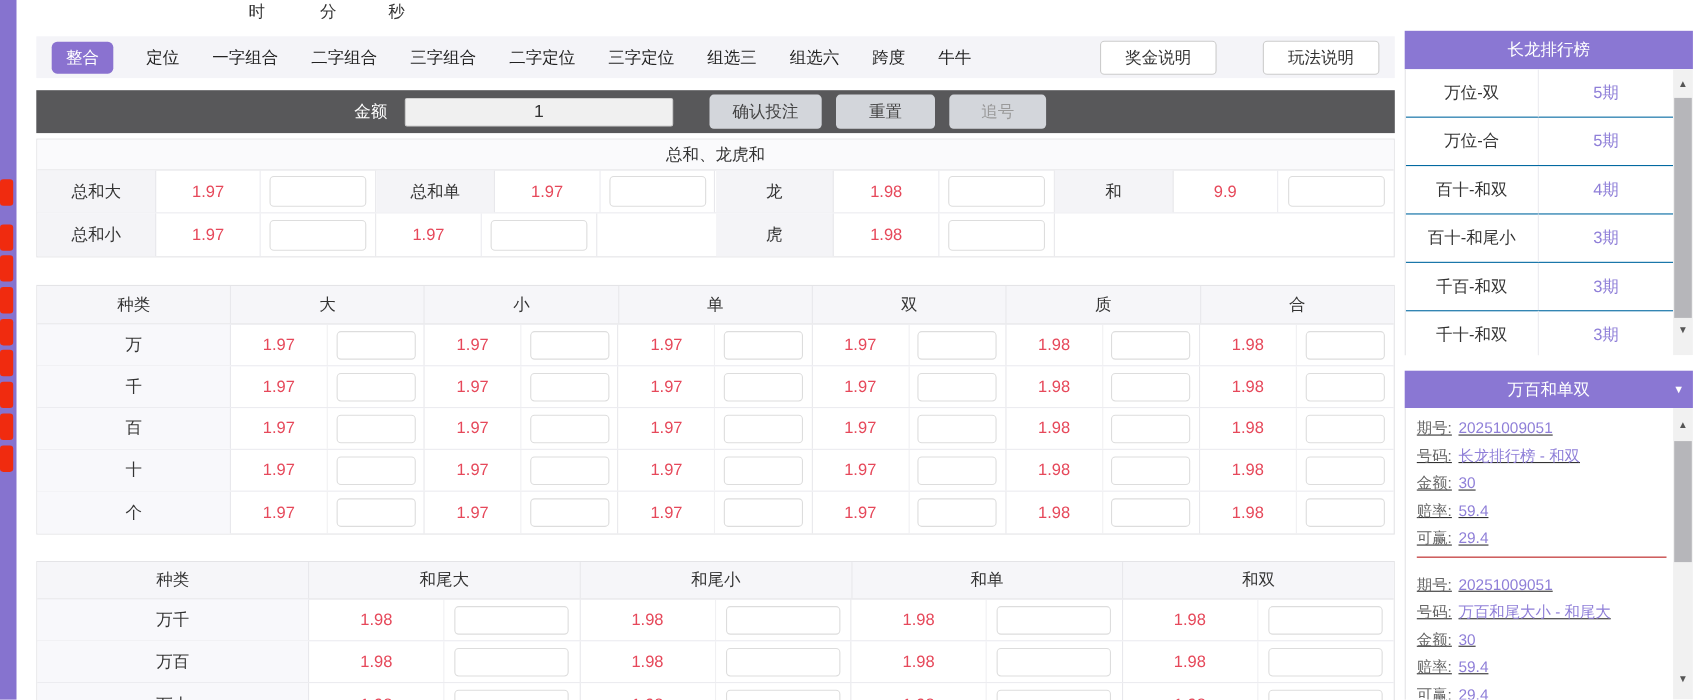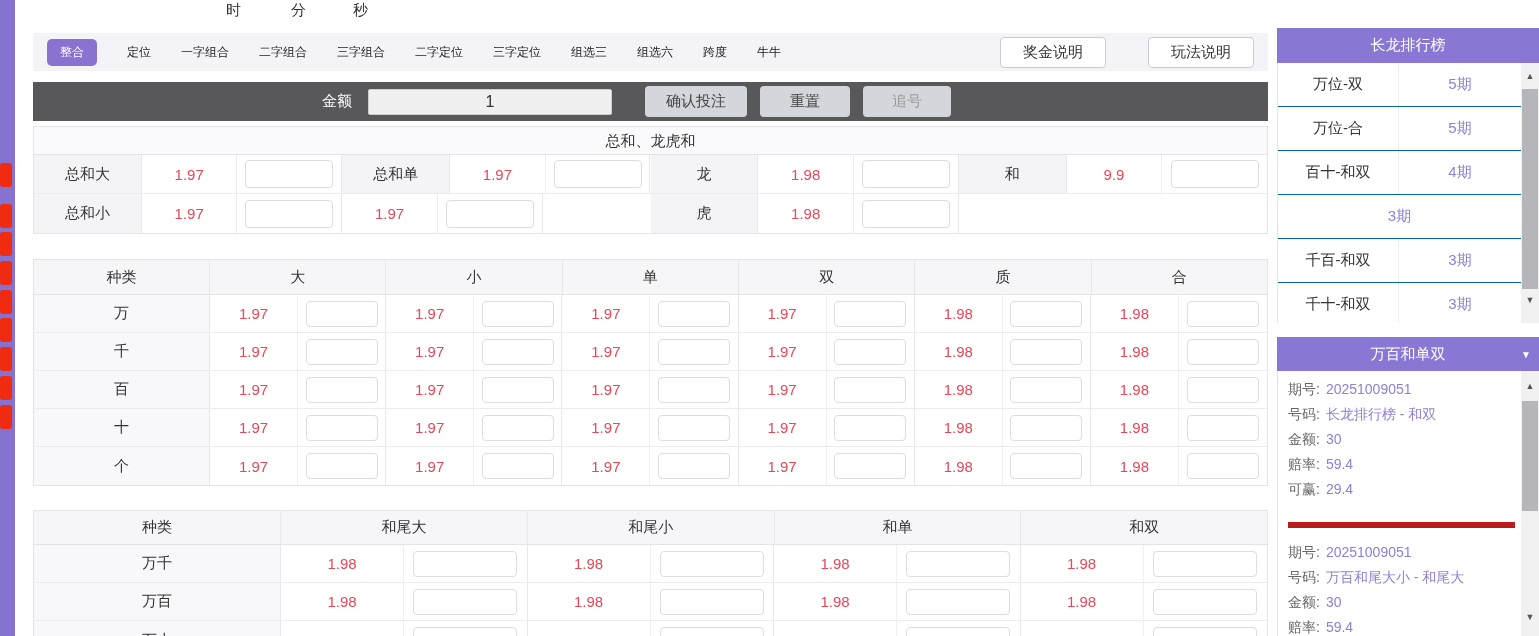--- a/index.html
+++ b/index.html
@@ -10,21 +10,21 @@
   .left-strip { position:absolute; left:0; top:0; width:15px; height:636px; background:#8673cf; }
   .red-block { position:absolute; left:0; width:12px; height:24px; background:#f02b0f; border-radius:3px; }
 
   
   .timer-label { position:absolute; top:1px; font-size:15px; color:#333; }
 
   
   .main { position:absolute; left:33px; top:33px; width:1235px; }
 
   .tabbar { height:38px; background:#f4f4f8; display:flex; align-items:center; gap:30px; padding:0 14px; }
-  .tab { font-size:12px; color:#222; cursor:pointer; white-space:nowrap;text-align:center; }
+  .tab { font-size:15px; color:#222; cursor:pointer; white-space:nowrap;text-align:center; }
   .tab.active { background:#8a72d0; color:#fff; padding:5px 13px; border-radius:5px; }
   .tab-spacer { flex:1; }
   .info-btn { background:#fff; border:1px solid #ccc; border-radius:4px; font-size:15px;
     color:#333; padding:5px 22px; margin-left:12px; cursor:pointer; }
 
   .betbar { position:relative; margin-top:11px; height:39px; background:#58585a; }
   .amount-label { position:absolute; left:289px; top:10px; color:#fff; font-size:15px; }
   .amount-input { position:absolute; left:335px; top:7px; width:244px; height:26px; background:#f0f0f0;
     border:1px solid #cfcfcf; border-radius:2px; text-align:center; font-size:16px; color:#333; }
   .bar-btn { position:absolute; top:4px; height:31px; background:#d3d6db; border:none; border-radius:4px;
@@ -86,21 +86,21 @@
   .rank-row { display:flex; height:44px; border-bottom:1px solid #0369a1; margin-right:18px; }
   .rank-name { width:121px; display:flex; align-items:center; justify-content:center; font-size:15px;
     color:#333; border-right:1px solid #ececf0; }
   .rank-count { flex:1; display:flex; align-items:center; justify-content:center; font-size:15px; color:#8f7fd8; }
 
   .panel-gap { height:14px; }
   .bets-header { height:34px; }
   .caret { position:absolute; right:8px; top:12px; font-size:10px; color:#fff; cursor:pointer; }
   .bets-body { position:relative; height:265px; border-left:1px solid #e4e4e7; overflow:hidden;
     background:#fff; padding:6px 24px 0 10px; }
-  .bet-entry { padding-bottom:20px; margin-bottom:12px; border-bottom:6px solid #b91c1c; }
+  .bet-entry { padding-bottom:4px; margin-bottom:12px; border-bottom:1px solid #b91c1c;text-decoration:underline; }
   .bet-entry:last-child { border-bottom:none; }
   .bet-line { height:25px; line-height:25px; font-size:14px; white-space:nowrap; }
   .bl-label { color:#666; margin-right:6px; }
   .bl-value { color:#8f7fd8; }
 
   
   .sbar { position:absolute; right:0; top:0; width:18px; height:100%; background:#f1f1f1; }
   .sb-btn { position:absolute; left:0; width:18px; height:18px; display:flex; align-items:center;
     justify-content:center; font-size:9px; color:#555; cursor:pointer; }
   .sb-thumb { position:absolute; left:1px; width:16px; background:#b6b6ba; cursor:pointer; }
@@ -518,20 +518,21 @@
     </div>
     <div class="rank-row">
       <div class="rank-name">万位-合</div>
       <div class="rank-count">5期</div>
     </div>
     <div class="rank-row">
       <div class="rank-name">百十-和双</div>
       <div class="rank-count">4期</div>
     </div>
     <div class="rank-row">
+      <div class="rank-name">百十-和尾小</div>
       <div class="rank-count">3期</div>
     </div>
     <div class="rank-row">
       <div class="rank-name">千百-和双</div>
       <div class="rank-count">3期</div>
     </div>
     <div class="rank-row">
       <div class="rank-name">千十-和双</div>
       <div class="rank-count">3期</div>
     </div>

